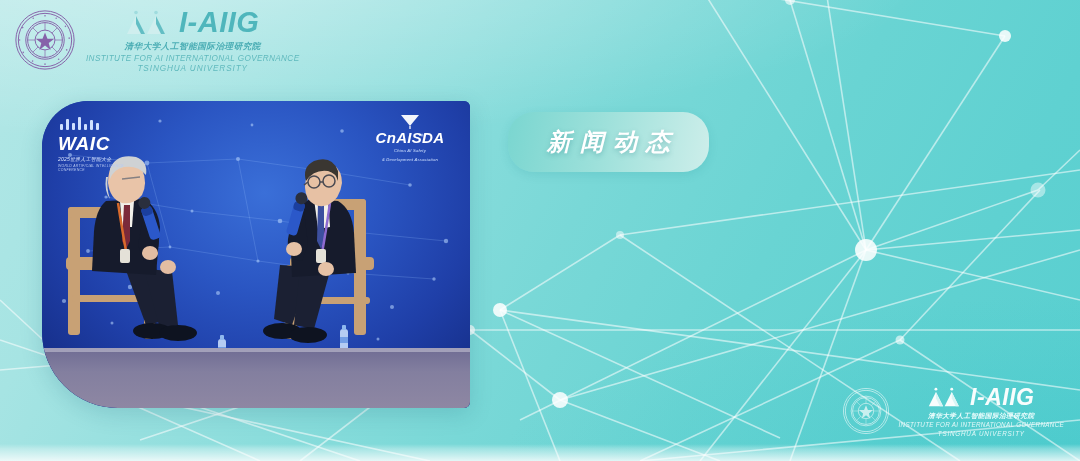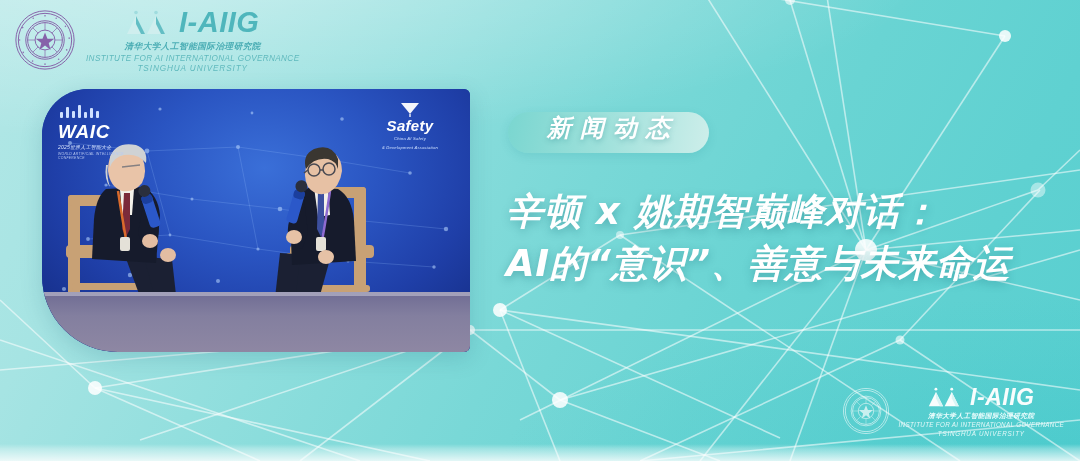--- a/index.html
+++ b/index.html
@@ -61,22 +61,22 @@
   }
   .brand-en1{
     margin-top:4px; font-size:8.2px; letter-spacing:.35px; color:#5fb9bd; white-space:nowrap;
   }
   .brand-en2{
     margin-top:2px; font-size:8.2px; letter-spacing:.9px; color:#5fb9bd;
   }
 
   
   .photo-card{
-    position:absolute; left:42px; top:89px;
-    width:428px; height:263px;
+    position:absolute; left:42px; top:101px;
+    width:428px; height:307px;
     border-radius:46px 6px 6px 76px;
     overflow:hidden;
     box-shadow:0 6px 22px rgba(20,90,110,.18);
     background:#1e3fa8;
   }
   .stage{
     position:absolute; inset:0;
     background:
       radial-gradient(70% 85% at 52% 30%, #3a6fd8 0%, #2a55c2 38%, #1f3fa8 70%, #152d86 100%);
   }
@@ -106,22 +106,22 @@
   .cnai-mark{ width:22px; height:16px; margin:0 auto 1px; display:block; }
   .cnai-word{
     font-size:15px; font-weight:700; color:#fff; letter-spacing:.3px; line-height:1;
     font-family:"Liberation Sans",sans-serif;
   }
   .cnai-sub{ margin-top:3px; font-size:4.2px; color:#cfe0ff; line-height:1.5; letter-spacing:.2px; }
 
   
   .pill{
     position:absolute; left:508px; top:112px;
-    height:41px; padding:0 30px;
-    display:flex; align-items:flex-start; justify-content:center;
+    height:60px; padding:0 30px;
+    display:flex; align-items:center; justify-content:center;
     border-radius:26px;
     background:linear-gradient(100deg,#7ad6d0 0%,#9ce0da 45%,#cdeeea 100%);
     box-shadow:0 3px 10px rgba(40,140,150,.16);
   }
   .pill span{
     font-size:24px; font-weight:700; color:#ffffff;
     letter-spacing:9px; text-indent:9px;
     font-family:"DejaVu Sans","Liberation Sans",sans-serif;
     text-shadow:0 2px 5px rgba(30,120,130,.35);
   }
@@ -415,34 +415,30 @@
       <div class="waic-word">WAIC</div>
       <div class="waic-cn">2025世界人工智能大会</div>
       <div class="waic-en">WORLD ARTIFICIAL INTELLIGENCE CONFERENCE</div>
     </div>
 
     <div class="cnai">
       <svg class="cnai-mark" viewBox="0 0 44 32">
         <path d="M4 4 L40 4 L22 26 Z" fill="#ffffff" opacity=".95"></path>
         <path d="M22 26 L22 32" stroke="#ffffff" stroke-width="2.6"></path>
       </svg>
-      <div class="cnai-word">Safety</div>
+      <div class="cnai-word">CnAISDA</div>
       <div class="cnai-sub">China AI Safety</div>
       <div class="cnai-sub">&amp; Development Association</div>
     </div>
   </div>
 
   <div class="pill">
     <span>新闻动态</span>
   </div>
 
-  <div class="headline">
-    <span class="l l1">辛顿 x 姚期智巅峰对话：</span>
-    <span class="l l2">AI的“意识”、善意与未来命运</span>
-  </div>
 
   <div class="footer-lockup">
     <svg class="seal-w" viewBox="0 0 100 100">
       <g fill="none" stroke="#ffffff" stroke-width="1.8" opacity=".85">
         <circle cx="50" cy="50" r="47"></circle>
           <circle cx="50" cy="50" r="43"></circle>
         <circle cx="50" cy="50" r="31"></circle>
           <circle cx="50" cy="50" r="28"></circle>
           <circle cx="50" cy="50" r="16"></circle>
       </g>

